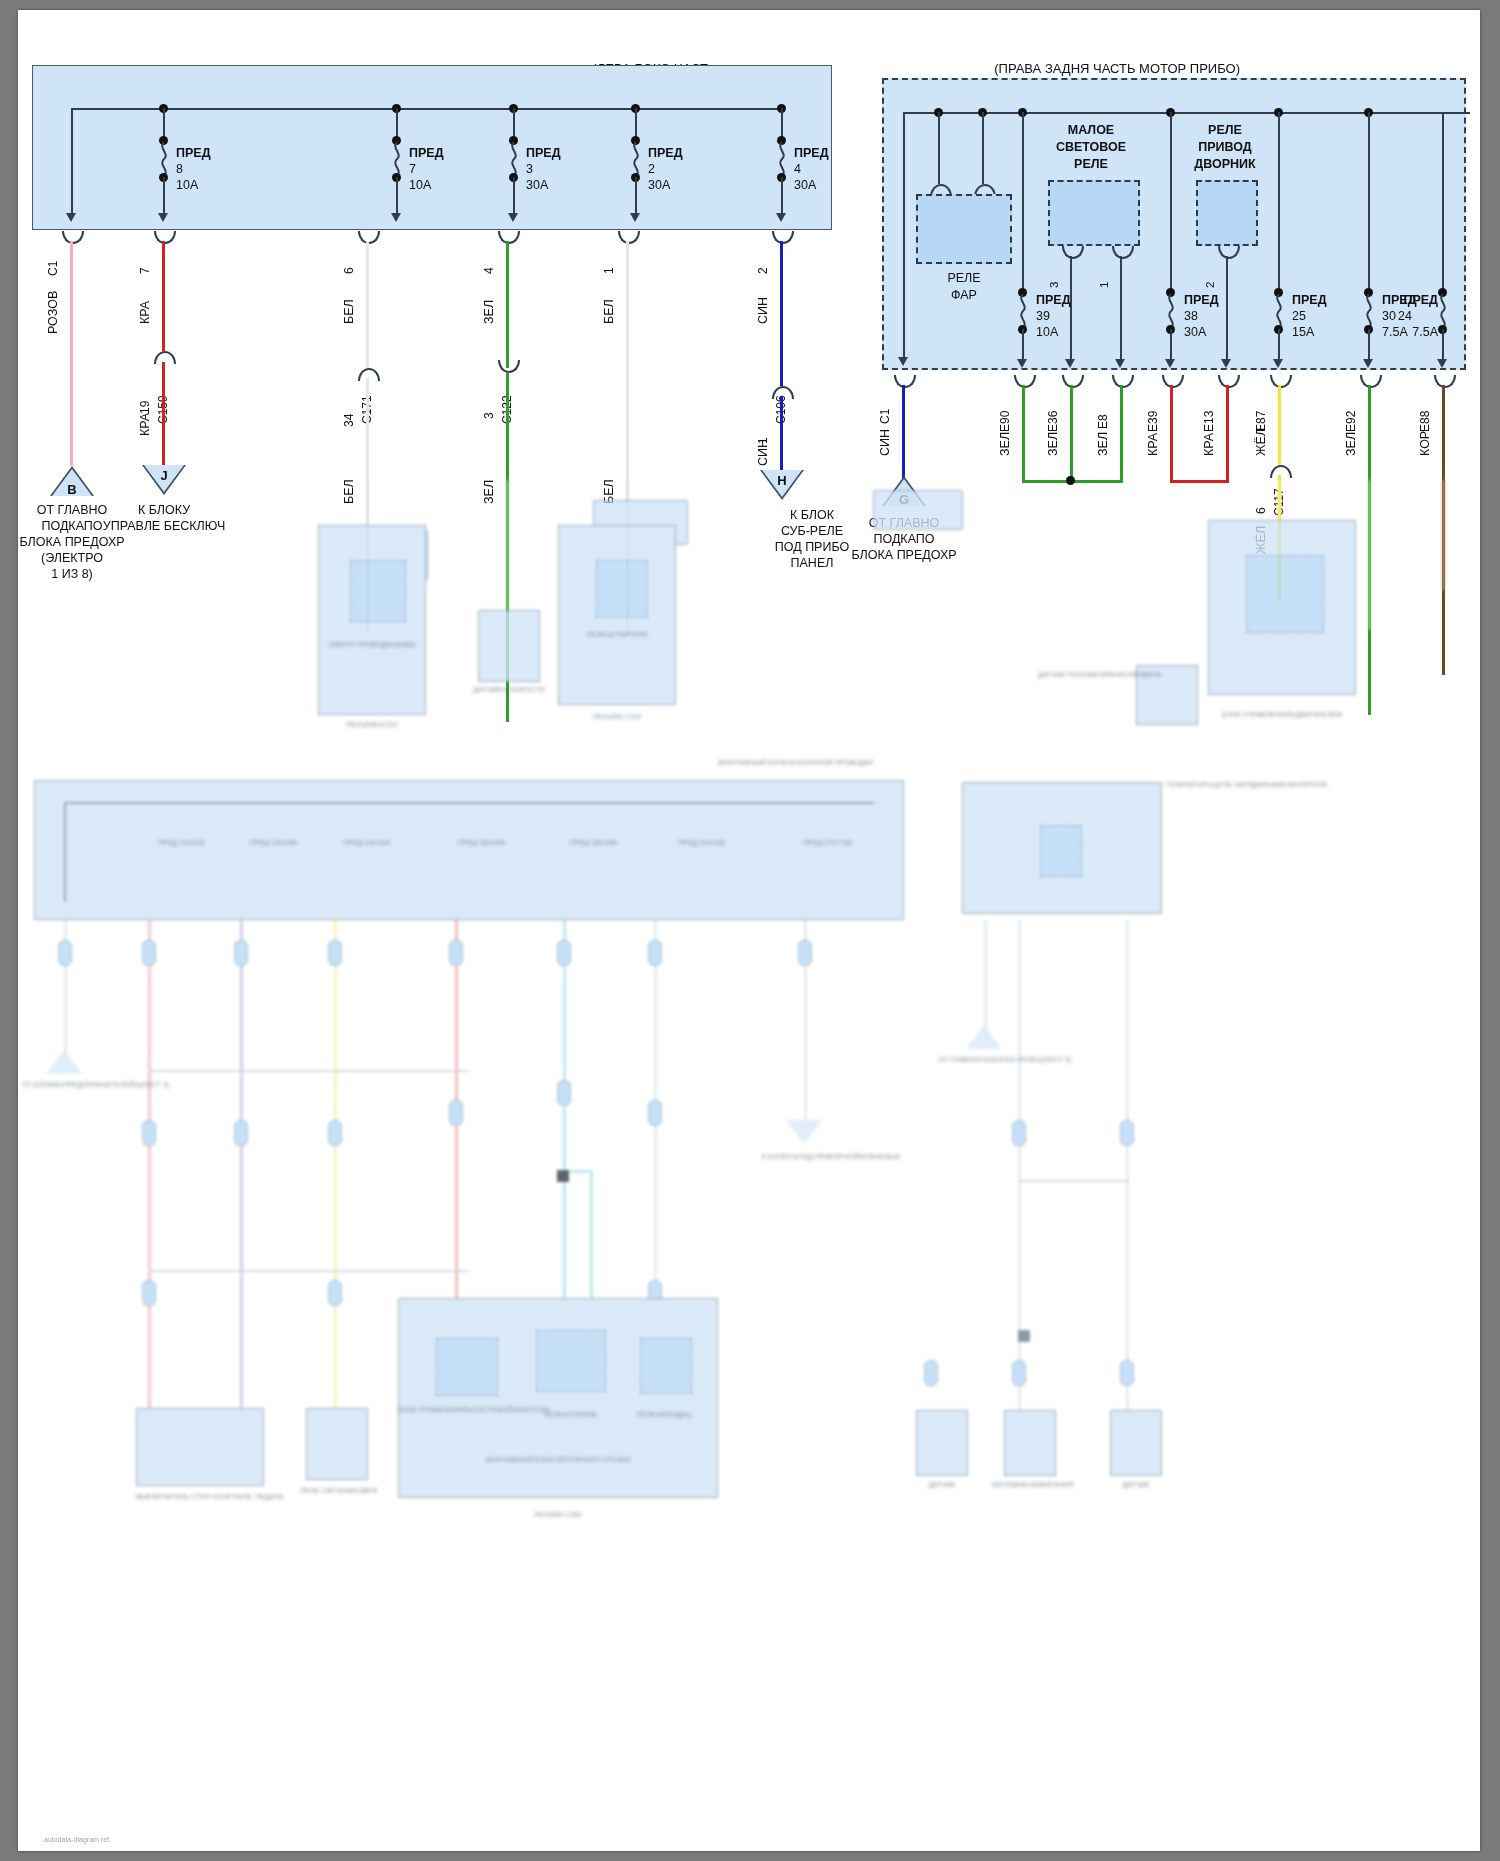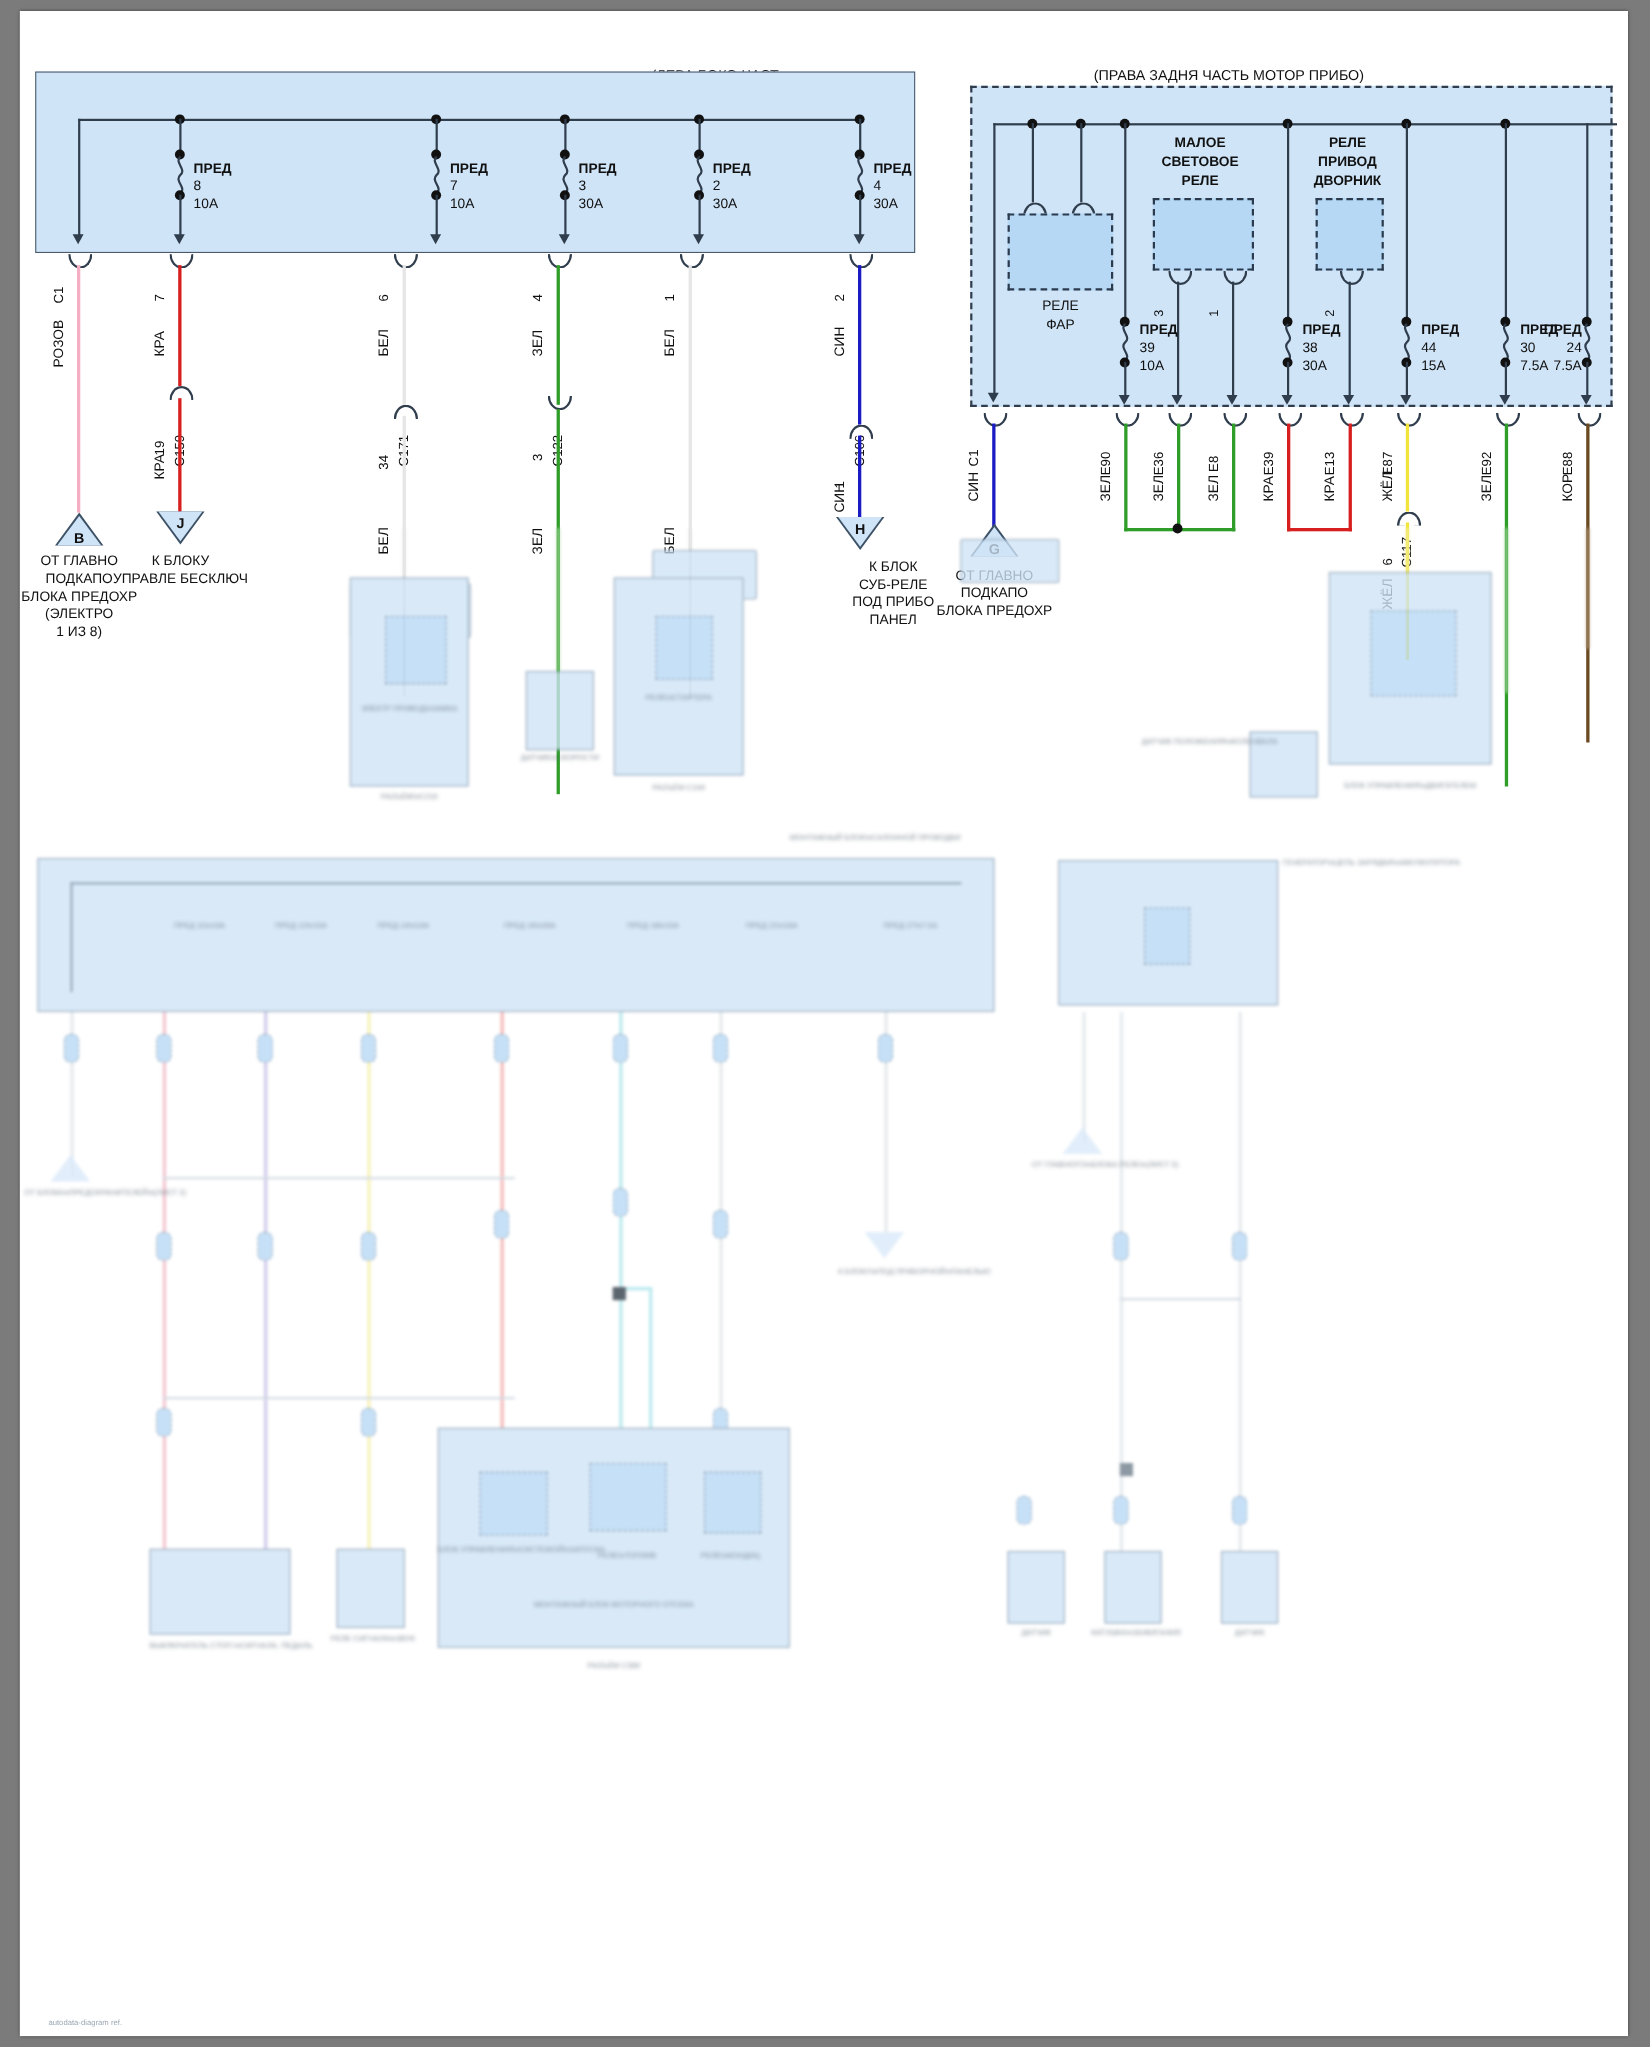--- a/index.html
+++ b/index.html
@@ -309,21 +309,21 @@
     <div class="dot" style="left:1256px;top:98px;"></div>
     <div class="vline" style="left:1260px;top:102px;height:180px;"></div>
     <div class="dot" style="left:1256px;top:278px;"></div>
     <svg class="fuse" style="left:1254px;top:284px;" viewBox="0 0 14 34">
       <path d="M7 0 C1 6 13 12 7 17 C1 23 13 28 7 34" stroke="#2f3d4d" stroke-width="2" fill="none"></path>
       </svg>
     <div class="dot" style="left:1256px;top:315px;"></div>
     <div class="vline" style="left:1260px;top:319px;height:35px;"></div>
     <div class="arrow" style="left:1255px;top:349px;"></div>
     <div class="txt b" style="left:1274px;top:283px;">ПРЕД</div>
-    <div class="txt" style="left:1274px;top:299px;">44</div>
+    <div class="txt" style="left:1274px;top:299px;">25</div>
     <div class="txt" style="left:1274px;top:315px;">15A</div>
 
     <div class="dot" style="left:1346px;top:98px;"></div>
     <div class="vline" style="left:1350px;top:102px;height:180px;"></div>
     <div class="dot" style="left:1346px;top:278px;"></div>
     <svg class="fuse" style="left:1344px;top:284px;" viewBox="0 0 14 34">
       <path d="M7 0 C1 6 13 12 7 17 C1 23 13 28 7 34" stroke="#2f3d4d" stroke-width="2" fill="none"></path>
       </svg>
     <div class="dot" style="left:1346px;top:315px;"></div>
     <div class="vline" style="left:1350px;top:319px;height:35px;"></div>
@@ -334,21 +334,21 @@
 
     <div class="vline" style="left:1424px;top:102px;height:180px;"></div>
     <div class="dot" style="left:1420px;top:278px;"></div>
     <svg class="fuse" style="left:1418px;top:284px;" viewBox="0 0 14 34">
       <path d="M7 0 C1 6 13 12 7 17 C1 23 13 28 7 34" stroke="#2f3d4d" stroke-width="2" fill="none"></path>
       </svg>
     <div class="dot" style="left:1420px;top:315px;"></div>
     <div class="vline" style="left:1424px;top:319px;height:35px;"></div>
     <div class="arrow" style="left:1419px;top:349px;"></div>
     <div class="txt b" style="left:1380px;top:283px;width:40px;text-align:right;">ПРЕД</div>
-    <div class="txt" style="left:1380px;top:299px;width:40px;text-align:right;">24</div>
+    <div class="txt" style="left:1380px;top:299px;width:40px;text-align:left;">24</div>
     <div class="txt" style="left:1375px;top:315px;width:45px;text-align:right;">7.5A</div>
 
     <div class="cup" style="left:876px;top:365px;"></div>
     <div class="vtxt" style="left:874px;top:400px;font-size:12px;">C1</div>
     <div class="wire" style="left:884px;top:375px;height:95px;background:#1b1bc4;"></div>
     <div class="vtxt" style="left:874px;top:432px;">СИН</div>
     <div class="tri tri-up-o" style="left:864px;top:466px;"></div>
     <div class="tri tri-up" style="left:866px;top:469px;border-left-width:20px;border-right-width:20px;border-bottom-width:27px;"></div>
     <div class="trilab" style="left:871px;top:482px;">G</div>
     <div class="txt c" style="left:810px;top:505px;width:152px;line-height:16px;">ОТ ГЛАВНО

